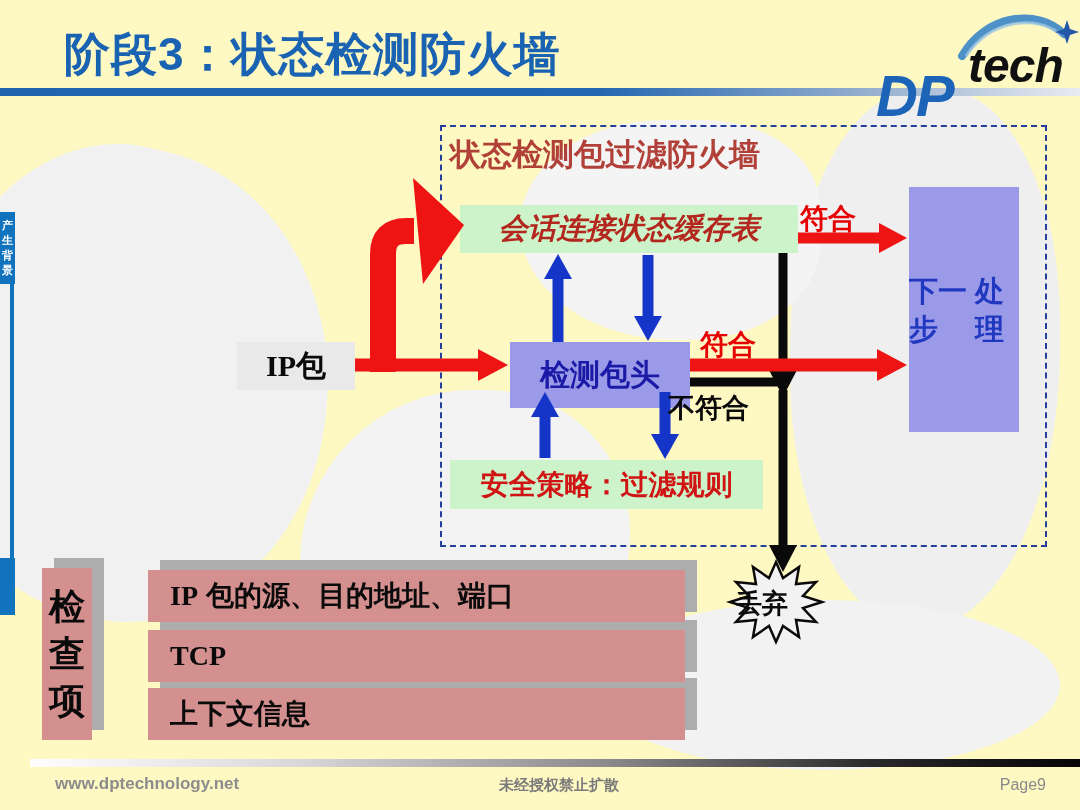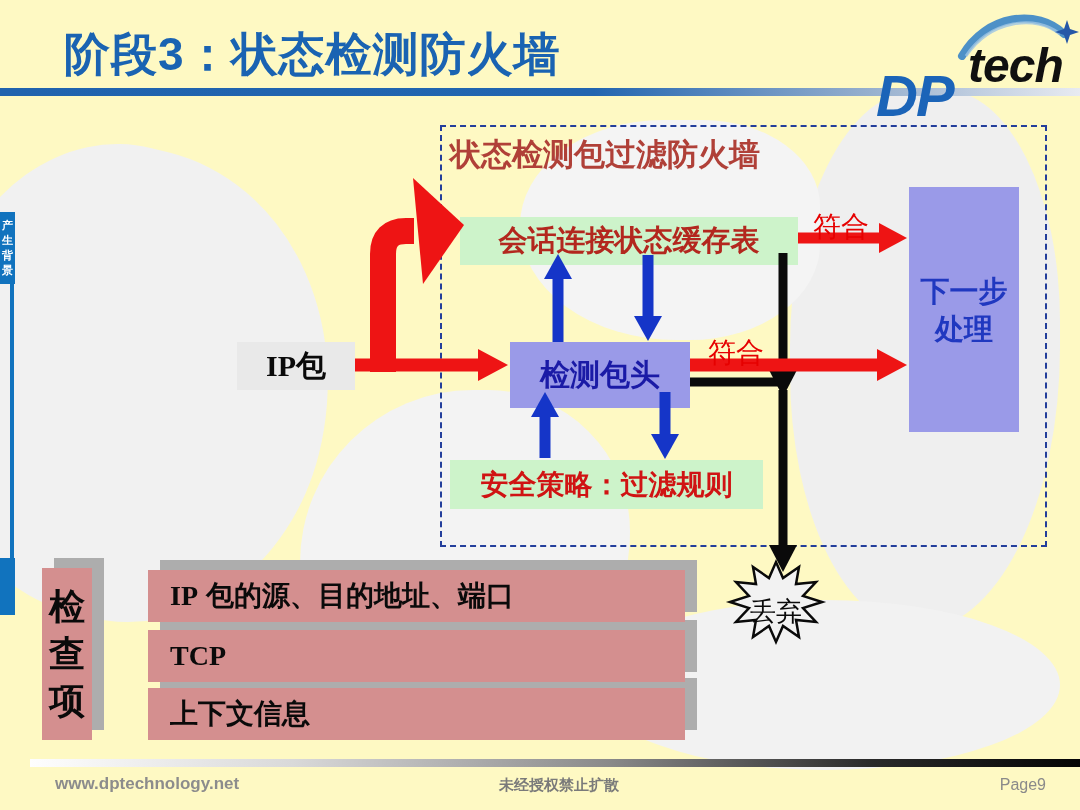--- a/index.html
+++ b/index.html
@@ -33,30 +33,30 @@
     display:flex;flex-direction:column;align-items:center;justify-content:center;gap:2px;}
   .side-tab span{color:#ffffff;font-size:11px;line-height:13px;font-weight:700;}
   .side-tab2{position:absolute;left:0;top:558px;width:15px;height:57px;background:#1173BE;z-index:3;}
 
   
   .panel{position:absolute;left:440px;top:125px;width:603px;height:418px;border:2px dashed #233E9B;z-index:1;}
   .panel-title{position:absolute;left:450px;top:134px;font-size:31px;font-weight:800;color:#B04038;z-index:5;white-space:nowrap;}
 
   
   .node{position:absolute;display:flex;align-items:center;justify-content:center;font-weight:800;z-index:2;}
-  .node-session{left:460px;top:217px;width:338px;height:48px;background:#CDF3CA;color:#B3271E;font-size:29px;}
+  .node-session{left:460px;top:205px;width:338px;height:48px;background:#CDF3CA;color:#B3271E;font-size:29px;font-style:italic;}
   .node-inspect{left:510px;top:342px;width:180px;height:66px;background:#9A9AE8;color:#1A1AA6;font-size:30px;}
   .node-policy{left:450px;top:460px;width:313px;height:49px;background:#CDF3CA;color:#D01313;font-size:28px;}
   .node-ip{left:237px;top:342px;width:118px;height:48px;background:#E9E9E9;color:#0a0a0a;font-size:30px;}
   .node-next{left:909px;top:187px;width:110px;height:245px;background:#9A9AE8;color:#2038C0;font-size:29px;
-    flex-direction:column;line-height:38px;}
+    flex-direction:row;line-height:38px;}
   .serif{font-family:"Liberation Serif","DejaVu Serif",serif;}
 
   
-  .flow-label{position:absolute;font-weight:400;z-index:5;text-align:center;white-space:nowrap;margin-top:8px;}
+  .flow-label{position:absolute;font-weight:700;z-index:5;text-align:left;white-space:nowrap;}
   .match-top{left:800px;top:200px;width:82px;font-size:28px;color:#E60000;}
   .match-mid{left:700px;top:326px;width:72px;font-size:28px;color:#E60000;}
   .no-match{left:668px;top:390px;width:110px;font-size:27px;color:#0a0a0a;}
   .discard-label{left:736px;top:586px;width:80px;font-size:26px;color:#0a0a0a;}
 
   
   .arrows{position:absolute;left:0;top:0;z-index:4;pointer-events:none;}
 
   
   .shadow{position:absolute;background:#ADADAD;z-index:1;}
@@ -159,20 +159,21 @@
       <polygon points="648,341 634,316 662,316" stroke="none"></polygon>
       <line x1="545" y1="458" x2="545" y2="412" stroke-width="11"></line>
       <polygon points="545,392 531,417 559,417" stroke="none"></polygon>
       <line x1="665" y1="392" x2="665" y2="437" stroke-width="11"></line>
       <polygon points="665,459 651,434 679,434" stroke="none"></polygon>
     </g>
   </svg>
 
   <div class="flow-label match-top">符合</div>
   <div class="flow-label match-mid">符合</div>
+  <div class="flow-label no-match">不符合</div>
   <div class="flow-label discard-label">丢弃</div>
 
   <div class="shadow chk-head-shadow"></div>
   <div class="chk-head">
     <span>检</span>
     <span>查</span>
     <span>项</span>
   </div>
   <div class="shadow bar-shadow1"></div>
   <div class="shadow bar-shadow2"></div>

